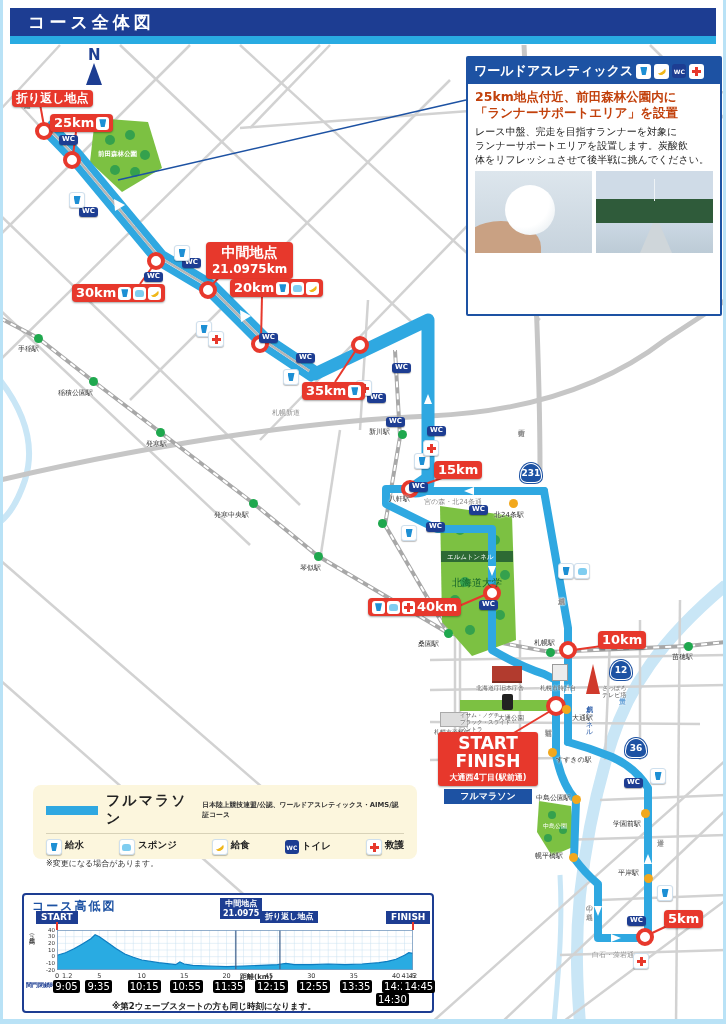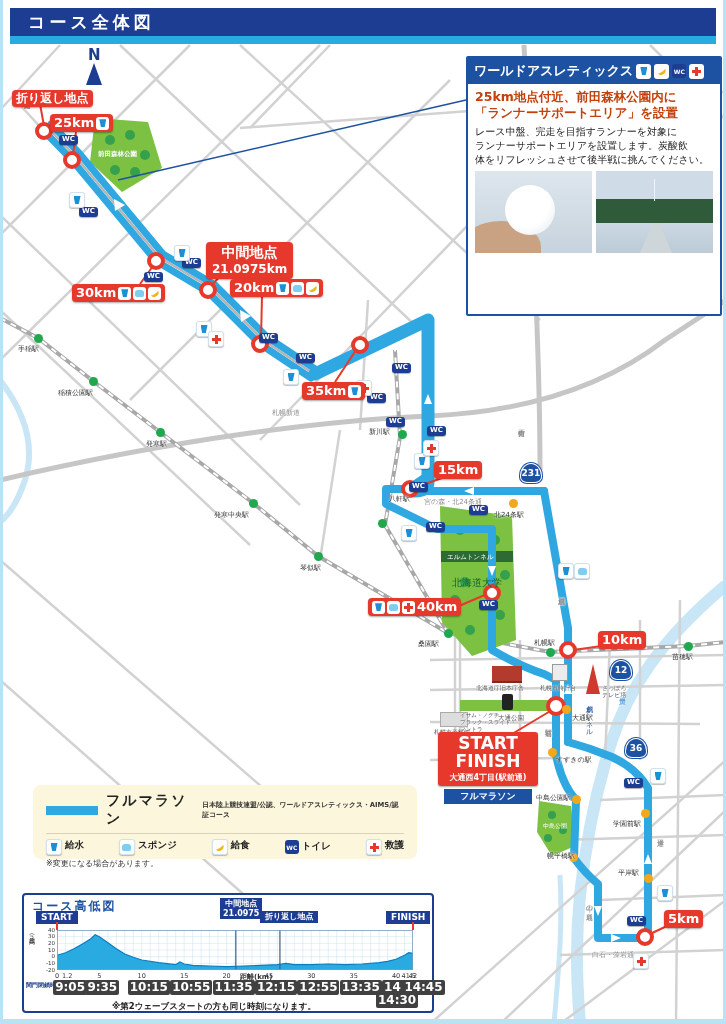--- a/index.html
+++ b/index.html
@@ -68,21 +68,21 @@
   .lg-div{border-top:1px solid #d8d2b8;margin:5px 0 5px 0}
   .lg-row2{display:flex;justify-content:space-between;align-items:center}
   .lg-item{display:flex;gap:3px;font-size:9.5px;font-weight:bold}
   .lg-note{font-size:8px;margin-top:3px;color:#333}
   .wcmini{background:#1d3d92;color:#fff;font-size:6px;font-weight:bold;border-radius:3px;
           width:14px;height:14px;display:flex;align-items:center;justify-content:center}
   
   .elevbox{left:22px;top:893px;width:412px;height:120px;background:#fff;border:2px solid #1d3d92;
            border-radius:4px;z-index:6;box-sizing:border-box}
   .elev-title{position:absolute;left:8px;top:3px;font-size:12px;font-weight:bold;color:#1d52a3;letter-spacing:2px}
-  .gate{position:absolute;background:#404040;color:#fff;font-size:12px;font-weight:bold;
+  .gate{position:absolute;background:#000000;color:#fff;font-size:10px;font-weight:normal;
         padding:1px 2px;border-radius:2px;line-height:1.1;white-space:nowrap}
   .ytick{position:absolute;width:18px;text-align:right;font-size:5.5px;color:#333}
   .xtick{position:absolute;width:16px;text-align:center;font-size:6.5px;color:#333}
   .tri-n{width:0;height:0;border-left:8px solid transparent;border-right:8px solid transparent;
          border-bottom:22px solid #1d3d92}
   .lmk-lbl{font-size:6px;color:#555;white-space:nowrap;text-shadow:0 0 2px #fff,0 0 2px #fff;z-index:3}
 </style>
 </head>
 <body>
 
@@ -398,21 +398,21 @@
     <div class="abs slbl" style="left:672px;top:652px">苗穂駅</div>
   <div class="abs stn sub" style="left:509px;top:499px"></div>
     <div class="abs slbl" style="left:494px;top:510px">北24条駅</div>
   <div class="abs stn sub" style="left:562px;top:705px"></div>
     <div class="abs slbl" style="left:572px;top:713px">大通駅</div>
   <div class="abs stn sub" style="left:548px;top:748px"></div>
     <div class="abs slbl" style="left:556px;top:755px">すすきの駅</div>
   <div class="abs stn sub" style="left:572px;top:795px"></div>
     <div class="abs slbl" style="left:536px;top:793px">中島公園駅</div>
   <div class="abs stn sub" style="left:569px;top:853px"></div>
-    <div class="abs slbl" style="left:547px;top:851px">幌平橋駅</div>
+    <div class="abs slbl" style="left:535px;top:851px">幌平橋駅</div>
   <div class="abs stn sub" style="left:641px;top:809px"></div>
     <div class="abs slbl" style="left:613px;top:819px">学園前駅</div>
   <div class="abs stn sub" style="left:644px;top:874px"></div>
     <div class="abs slbl" style="left:618px;top:868px">平岸駅</div>
 
   <div class="abs rlbl vert" style="left:22px;top:96px">湾岸新道</div>
   <div class="abs rlbl" style="left:272px;top:408px">札幌新道</div>
   <div class="abs rlbl vert" style="left:516px;top:424px">石狩街道</div>
   <div class="abs rlbl" style="left:424px;top:497px">宮の森・北24条通</div>
   <div class="abs rlbl vert" style="left:556px;top:592px">創成川通</div>

